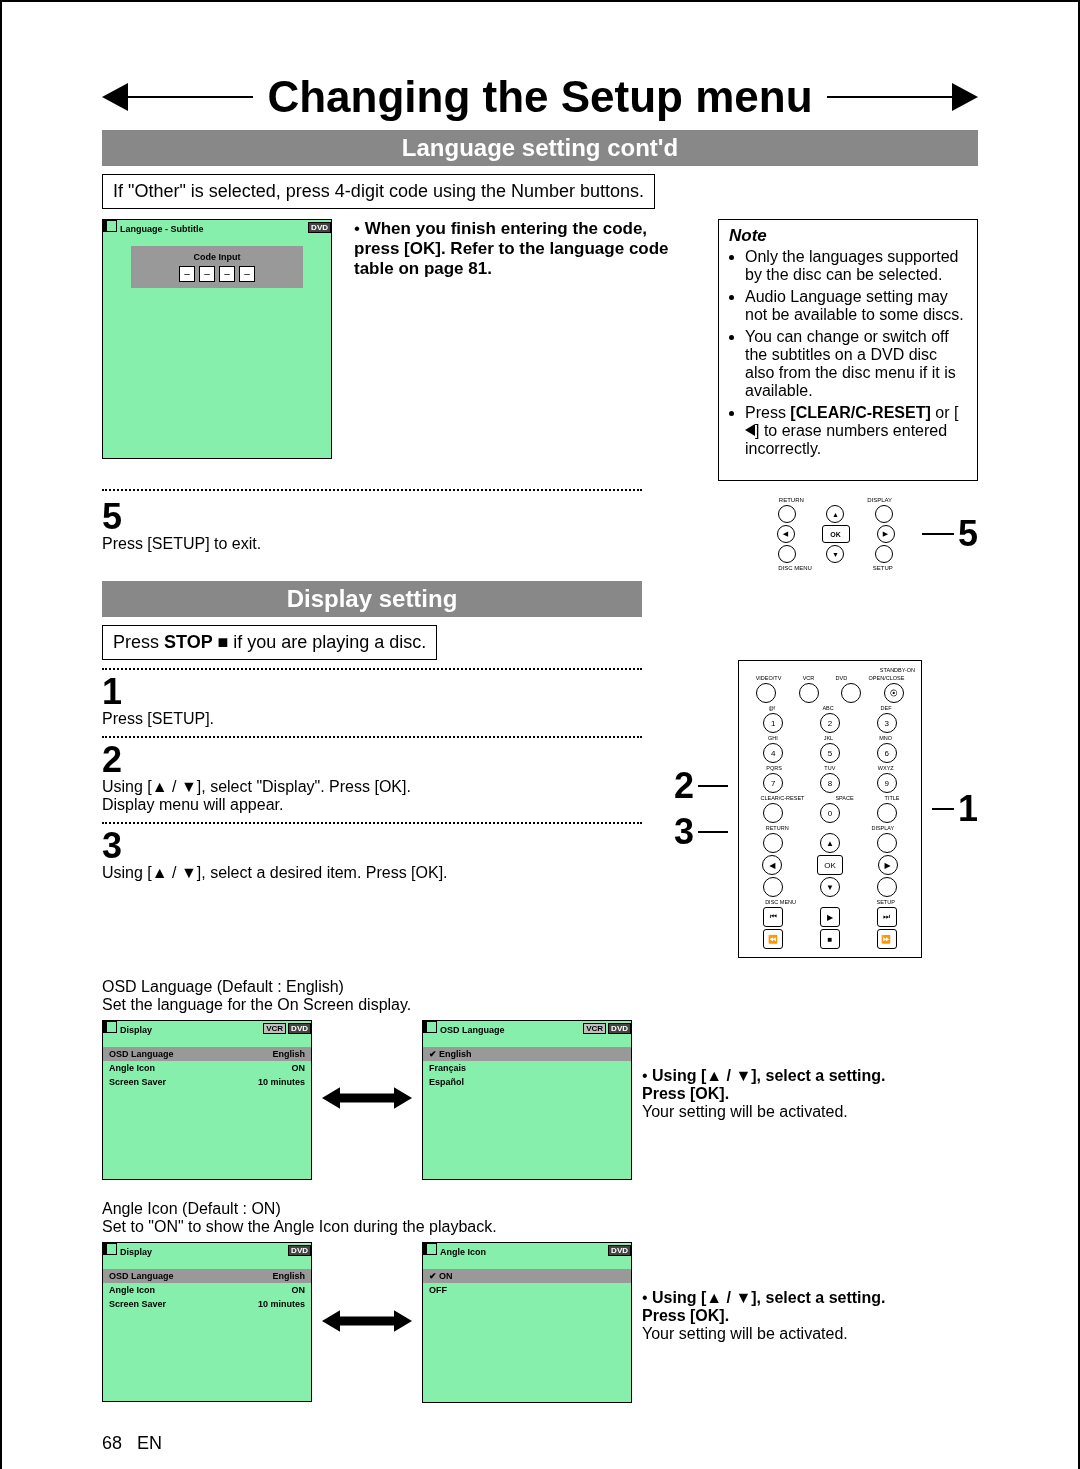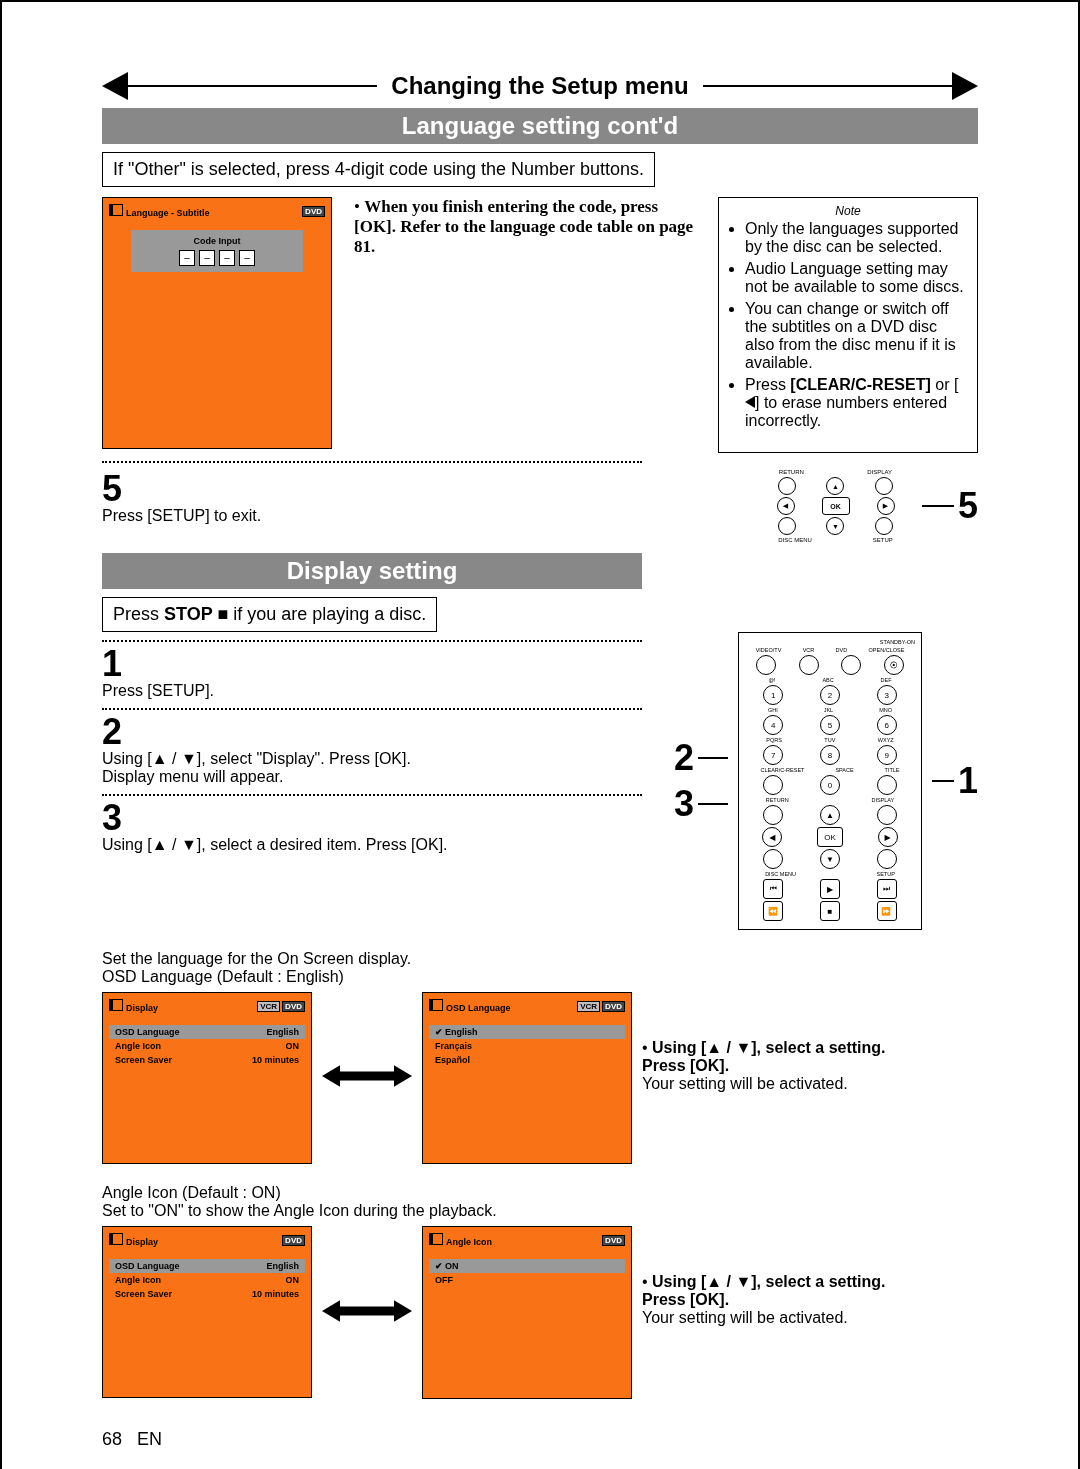--- a/index.html
+++ b/index.html
@@ -28,38 +28,38 @@
     width: 0; height: 0;
     border-top: 14px solid transparent;
     border-bottom: 14px solid transparent;
   }
   .title-row .arrow-left { border-right: 26px solid #000; }
   .title-row .arrow-right { border-left: 26px solid #000; }
   .title-row .rule {
     flex: 1; height: 2px; background: #000;
   }
   .title-row .title {
-    font-size: 24px; font-weight: bold;
+    font-size: 44px; font-weight: bold;
     padding: 0 14px; white-space: nowrap; text-align: right;
   }
   .section-bar {
     background: #888; color: #fff; text-align: center;
     font-weight: bold; font-size: 24px; padding: 4px 0;
     margin: 8px 0;
   }
   .boxed-text {
     border: 1px solid #000; padding: 6px 10px;
     display: inline-block; font-size: 18px;
   }
   .columns {
     display: flex; gap: 22px; margin-top: 10px; align-items: flex-start;
   }
   .menu-screen {
-    width: 230px; background: #f97316; border: 1px solid #000;
-    box-sizing: border-box; padding: 6px;
+    width: 230px; background: #86efac; border: 1px solid #000;
+    box-sizing: border-box; 
   }
   .menu-header {
     display: flex; justify-content: space-between; align-items: center;
     margin-bottom: 12px; font-size: 9px; font-weight: bold;
   }
   .menu-header .icon-box {
     width: 12px; height: 10px; border: 1px solid #000; display: inline-block;
     margin-right: 3px; background:
       linear-gradient(#000,#000) left/3px 100% no-repeat;
   }
@@ -77,27 +77,27 @@
   .code-input-block .cell {
     width: 14px; height: 14px; background: #fff; border: 1px solid #000;
     font-size: 10px; line-height: 14px;
   }
   .menu-row {
     display: flex; justify-content: space-between; font-size: 9px;
     padding: 2px 6px; font-weight: bold;
   }
   .menu-row.hl { background: #999; }
   .menu-row .check::before{ content:"✔ "; font-size:9px; }
-  .mid-col { flex: 1; font-size: 17px; font-family: Liberation Serif, serif; }
+  .mid-col { flex: 1; font-size: 17px; }
   .mid-col b { font-weight: bold; }
   .note-box {
     border: 1px solid #000; padding: 6px 10px; width: 260px; font-size: 16px;
     box-sizing: border-box;
   }
-  .note-box .note-title { font-style: italic; font-weight: normal; font-size:12px;text-align:center; }
+  .note-box .note-title { font-style: italic; font-weight: bold; font-size:17px; }
   .note-box ul { padding-left: 16px; margin: 2px 0 16px 0; }
   .note-box li { margin-bottom: 4px; }
   .dotted { border-top: 2px dotted #000; margin: 8px 0 4px 0; }
   .big-step {
     font-size: 36px; font-weight: bold; line-height: 1; margin-top: 4px;
   }
   .step-text { font-size: 16px; }
   .step-text b { font-weight: normal; }
   .display-row { display: flex; gap: 20px; align-items: flex-start; }
   .display-left { flex: 1; }
@@ -354,22 +354,22 @@
 
       <div class="callout-row" style="width:50px;">
         <div class="pointer-line"></div>
         <div class="large-callout">1</div>
       </div>
     </div>
   </div>
 
   
   <div style="margin-top:20px;">
+    <div class="step-text"><b>OSD Language (Default : English)</b></div>
     <div class="step-text">Set the language for the On Screen display.</div>
-    <div class="step-text"><b>OSD Language (Default : English)</b></div>
     <div style="display:flex;align-items:flex-start;gap:10px;margin-top:6px;">
 
       <div class="menu-screen" style="width:210px;">
         <div class="menu-header">
           <span><span class="icon-box"></span><span>Display</span></span>
           <span class="tag-boxes">
               <span class="tag">VCR</span>
               <span class="tag dark">DVD</span>
             </span>
         </div>

